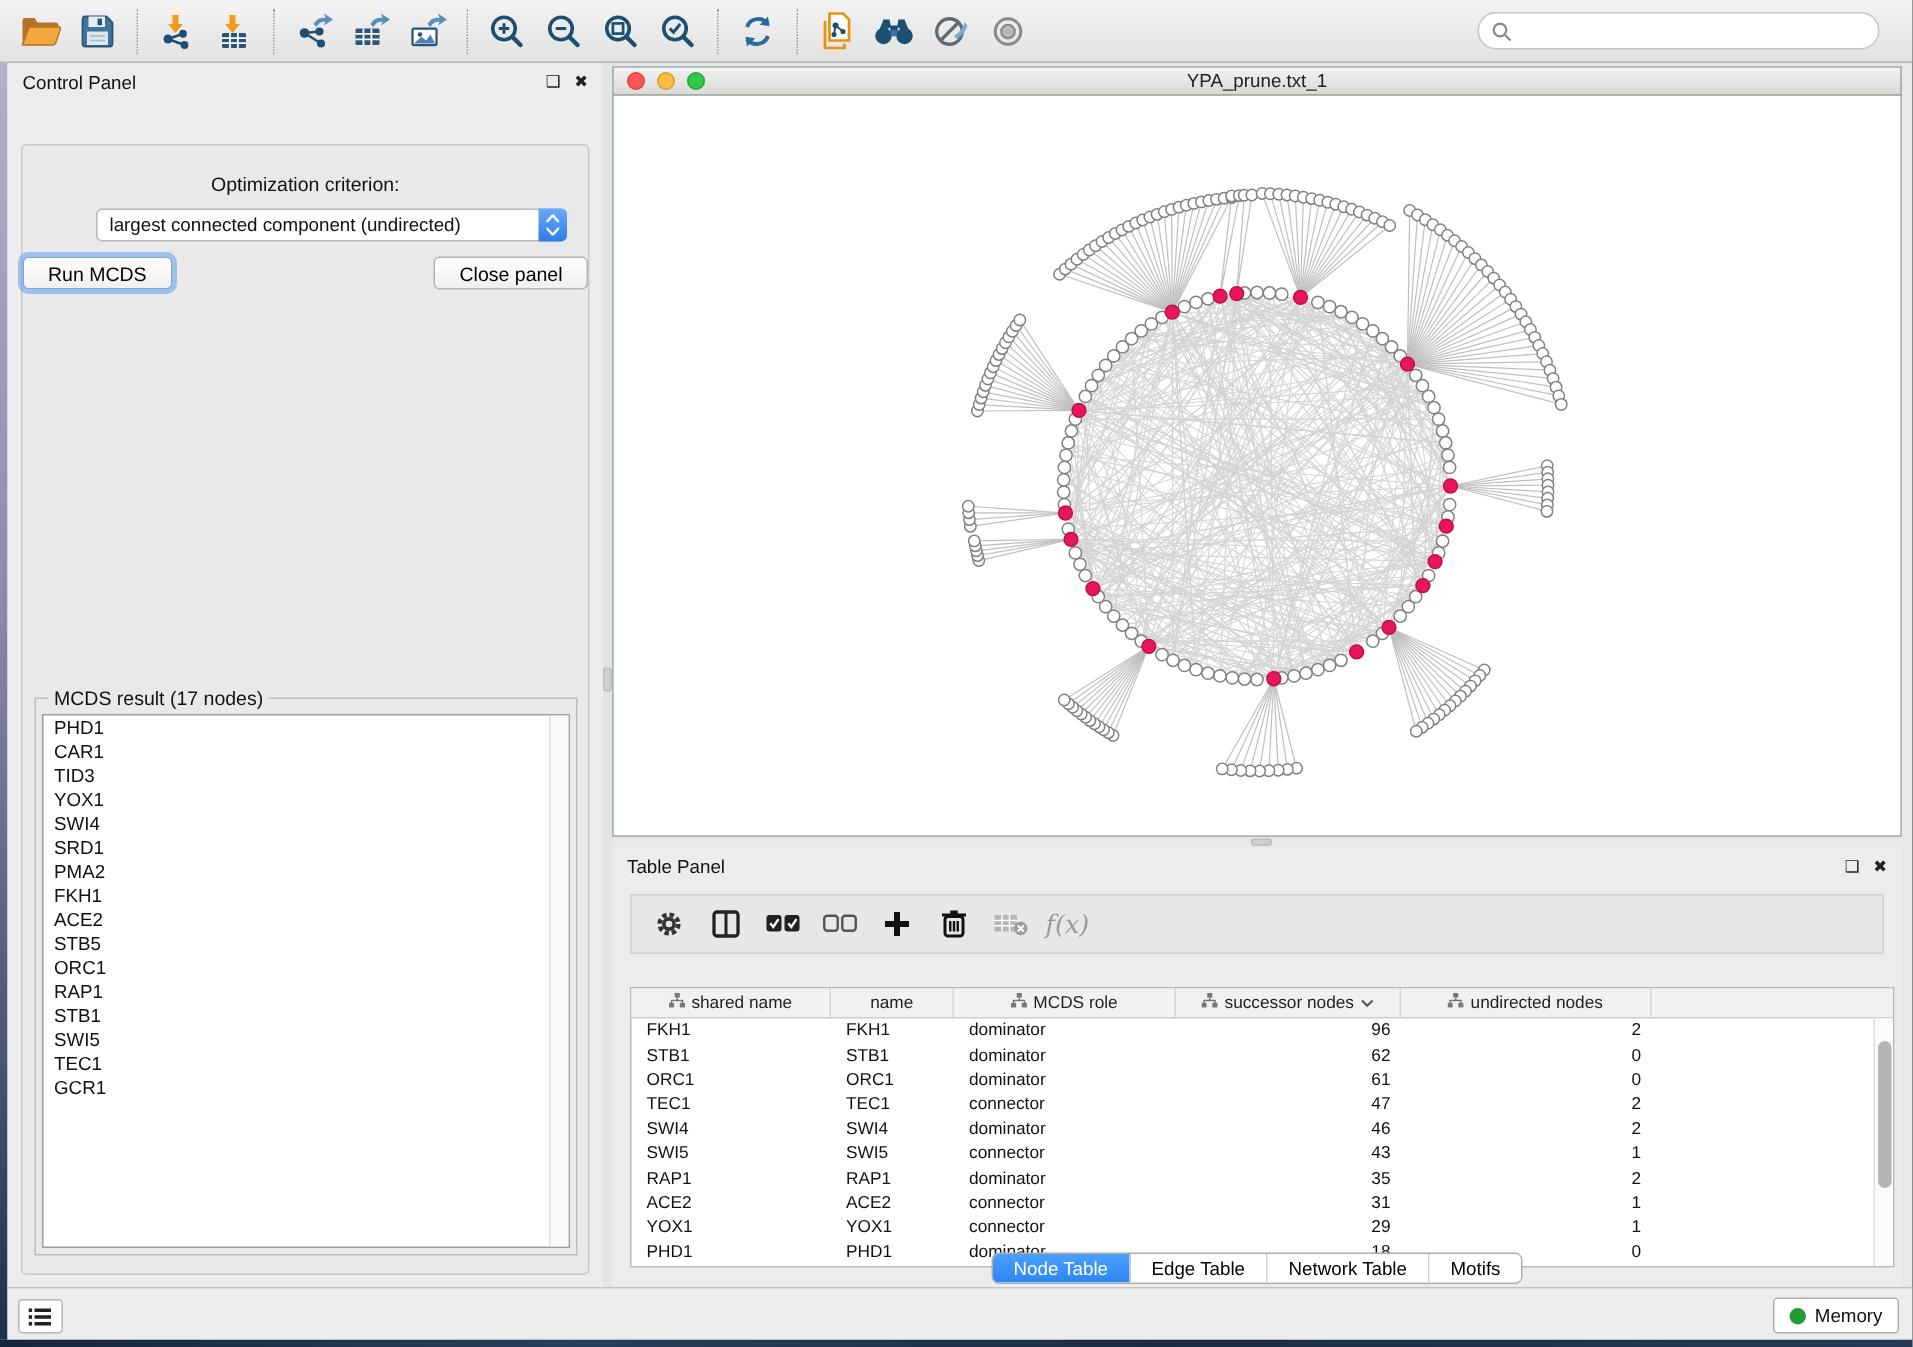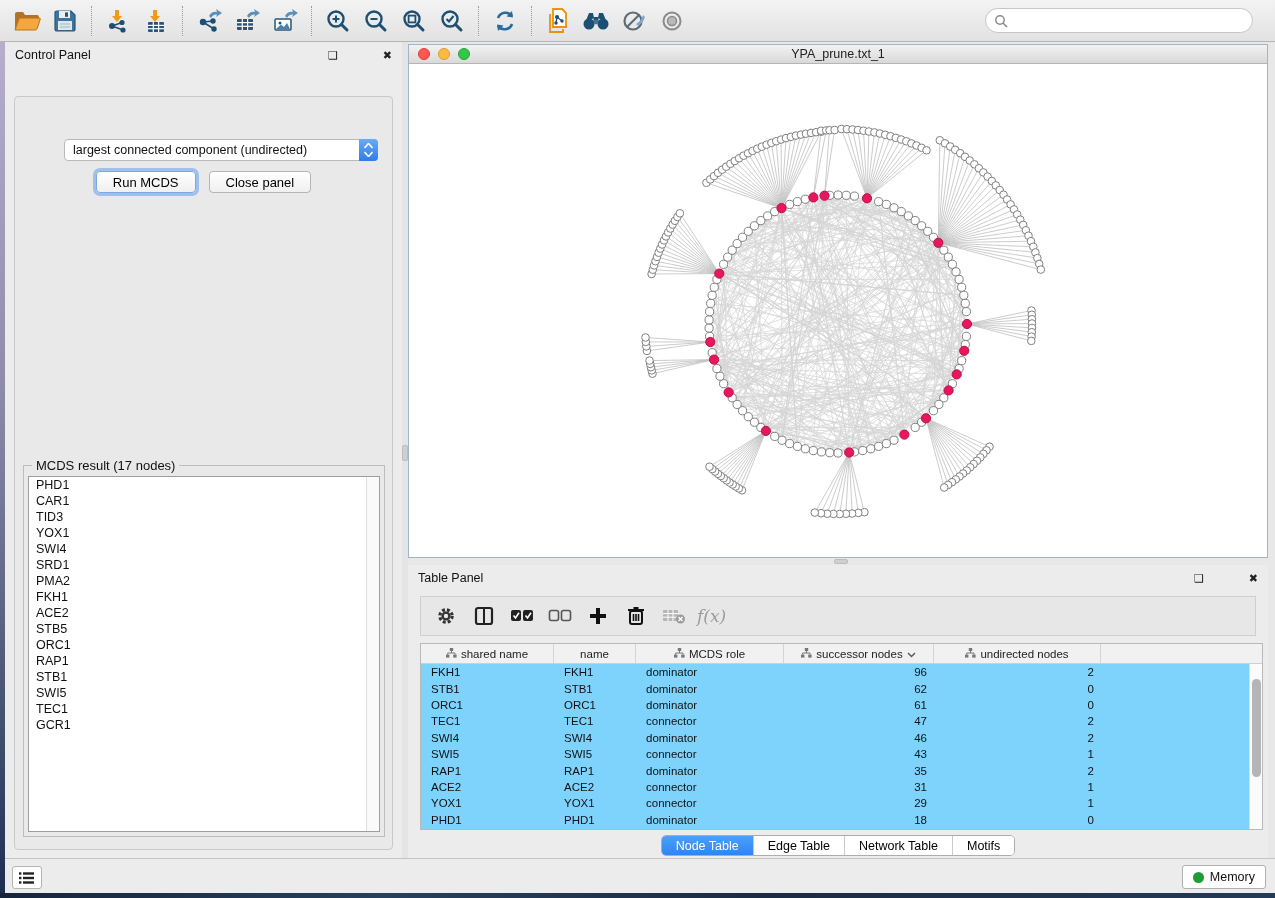--- a/index.html
+++ b/index.html
@@ -15,39 +15,39 @@
   .toolbar{position:absolute;left:0;top:0;width:1275px;height:42px;
            background:linear-gradient(#f3f3f3,#e2e2e2);border-bottom:1px solid #b5b5b5;
            display:flex;align-items:center;padding:0 8px;}
   .tbtn{width:38px;height:34px;display:flex;align-items:center;justify-content:center;flex:0 0 auto;}
   .tsep{width:1px;height:30px;border-left:1px dotted #9a9a9a;margin:0 7px;flex:0 0 auto;}
   .searchbox{position:absolute;right:22px;top:8px;width:268px;height:25px;background:#fff;
              border:1px solid #c6c6c6;border-radius:13px;display:flex;align-items:center;padding:0 8px;}
   .searchbox input{border:none;outline:none;flex:1;font-size:12px;background:transparent;margin-left:5px;}
   
   .cpanel{position:absolute;left:5px;top:42px;width:397px;height:816px;background:#ececec;}
-  .panel-titlebar{height:26px;display:flex;align-items:center;padding:0 10px;font-size:12.5px;gap:36px;}
+  .panel-titlebar{height:26px;display:flex;align-items:center;padding:0 10px;font-size:12.5px;}
   .panel-titlebar .spacer{flex:1;}
   .wicon{font-size:11px;color:#222;margin-left:9px;cursor:default;line-height:1;}
   .seg-tabs{display:flex;justify-content:center;margin-top:2px;}
   .seg{display:flex;background:#fff;border:1px solid #adadad;border-radius:5px;overflow:hidden;height:21px;}
   .seg .tab{padding:0 14px;font-size:12.5px;display:flex;align-items:center;background:#fff;
             border-right:1px solid #c9c9c9;color:#000;}
   .seg .tab:last-child{border-right:none;}
   .seg .tab.active{background:linear-gradient(#4aa0fd,#2d86f1);color:#fff;}
   .cp-content{position:absolute;left:9px;top:54px;width:379px;height:754px;background:#e9e9e9;
               border:1px solid #c9c9c9;border-radius:4px;}
   .opt-label{text-align:center;font-size:13px;margin-top:18px;}
   .select{position:absolute;left:49px;top:42px;width:314px;height:22px;background:#fff;
           border:1px solid #b9b9b9;border-radius:4px;display:flex;align-items:center;}
   .select .val{flex:1;font-size:12.5px;padding-left:8px;white-space:nowrap;overflow:hidden;}
   .select .step{width:19px;height:22px;margin:-1px;border-radius:0 4px 4px 0;
                 background:linear-gradient(#69aaf9,#2e7de8);display:flex;flex-direction:column;
                 align-items:center;justify-content:center;gap:2px;}
-  .btn-row{position:absolute;left:0;top:74px;width:100%;display:flex;justify-content:center;gap:13px;}
+  .btn-row{position:absolute;left:0;top:74px;width:100%;display:flex;justify-content:space-between;gap:13px;}
   .btn{height:22px;padding:0 16px;background:linear-gradient(#ffffff,#f0f0f0);border:1px solid #b5b5b5;
        border-radius:4px;font-size:13px;display:flex;align-items:center;color:#000;}
   .btn.focused{box-shadow:0 0 0 3px rgba(110,165,240,.6);border-color:#7aa8e0;}
   .groupbox{position:absolute;left:8px;top:368px;width:362px;height:372px;border:1px solid #bdbdbd;}
   .groupbox .legend{position:absolute;left:8px;top:-8px;background:#e9e9e9;padding:0 4px;font-size:13px;}
   .mcds-list{position:absolute;left:4px;top:10px;right:4px;bottom:4px;background:#fff;
              border:1px solid #9e9e9e;overflow:hidden;}
   .mcds-track{position:absolute;right:0;top:0;bottom:0;width:13px;background:#fafafa;border-left:1px solid #e0e0e0;}
   .mcds-item{font-size:12.5px;line-height:16px;padding-left:7px;}
   
@@ -65,21 +65,21 @@
   .light.r{background:#fc5753;border:1px solid #df3e3a;}
   .light.y{background:#fdbc40;border:1px solid #de9b2d;}
   .light.g{background:#33c748;border:1px solid #27a335;}
   .net-title{position:absolute;left:0;right:0;text-align:center;font-size:12.5px;color:#222;}
   .netcanvas{position:absolute;left:0;top:19px;width:858px;height:493px;background:#fff;}
   
   .tpanel{position:absolute;left:408px;top:565px;width:860px;height:293px;background:#ececec;}
   .tp-toolbar{position:absolute;left:12px;top:31px;width:836px;height:40px;background:#e7e7e7;
               border:1px solid #cfcfcf;display:flex;align-items:center;padding:0 8px;gap:4px;}
   .tp-btn{width:34px;height:32px;display:flex;align-items:center;justify-content:center;}
-  .ntable{position:absolute;left:12px;top:78px;width:843px;height:187px;background:#7dd3fc;border:1px solid #b9b9b9;}
+  .ntable{position:absolute;left:12px;top:93px;width:843px;height:187px;background:#ffffff;border:1px solid #b9b9b9;}
   .thead{display:flex;height:20px;background:#f1f1f1;border-bottom:1px solid #cfcfcf;}
   .th{display:flex;align-items:center;justify-content:center;gap:4px;font-size:11.5px;color:#222;
       border-right:1px solid #d4d4d4;flex:0 0 auto;}
   .th.fill{flex:1;border-right:none;}
   .tbody{position:absolute;left:0;top:20px;right:13px;bottom:0;overflow:hidden;}
   .trow{display:flex;height:16.4px;align-items:center;}
   .td{font-size:11.5px;padding-left:10px;flex:0 0 auto;white-space:nowrap;overflow:hidden;}
   .td.num{text-align:right;padding-left:0;padding-right:7px;}
   .vtrack{position:absolute;right:0;top:20px;bottom:0;width:13px;background:#fbfbfb;border-left:1px solid #ddd;}
   .vthumb{position:absolute;left:2px;top:15px;width:9px;height:98px;background:#b5b5b5;border-radius:5px;}
@@ -258,20 +258,21 @@
   </div>
 
   <div class="cpanel">
     <div class="panel-titlebar">
       <span>Control Panel</span>
       <span class="spacer"></span>
       <span class="wicon">❑</span>
       <span class="wicon">✖</span>
     </div>
     <div class="cp-content">
+      <div class="opt-label">Optimization criterion:</div>
       <div class="select">
         <span class="val">largest connected component (undirected)</span>
         <span class="step">
           <svg width="9" height="6" viewBox="0 0 9 6">
               <path d="M0.5 5 L4.5 0.5 L8.5 5" fill="none" stroke="#fff" stroke-width="1.6"></path>
             </svg>
           <svg width="9" height="6" viewBox="0 0 9 6">
               <path d="M0.5 1 L4.5 5.5 L8.5 1" fill="none" stroke="#fff" stroke-width="1.6"></path>
             </svg>
         </span>

